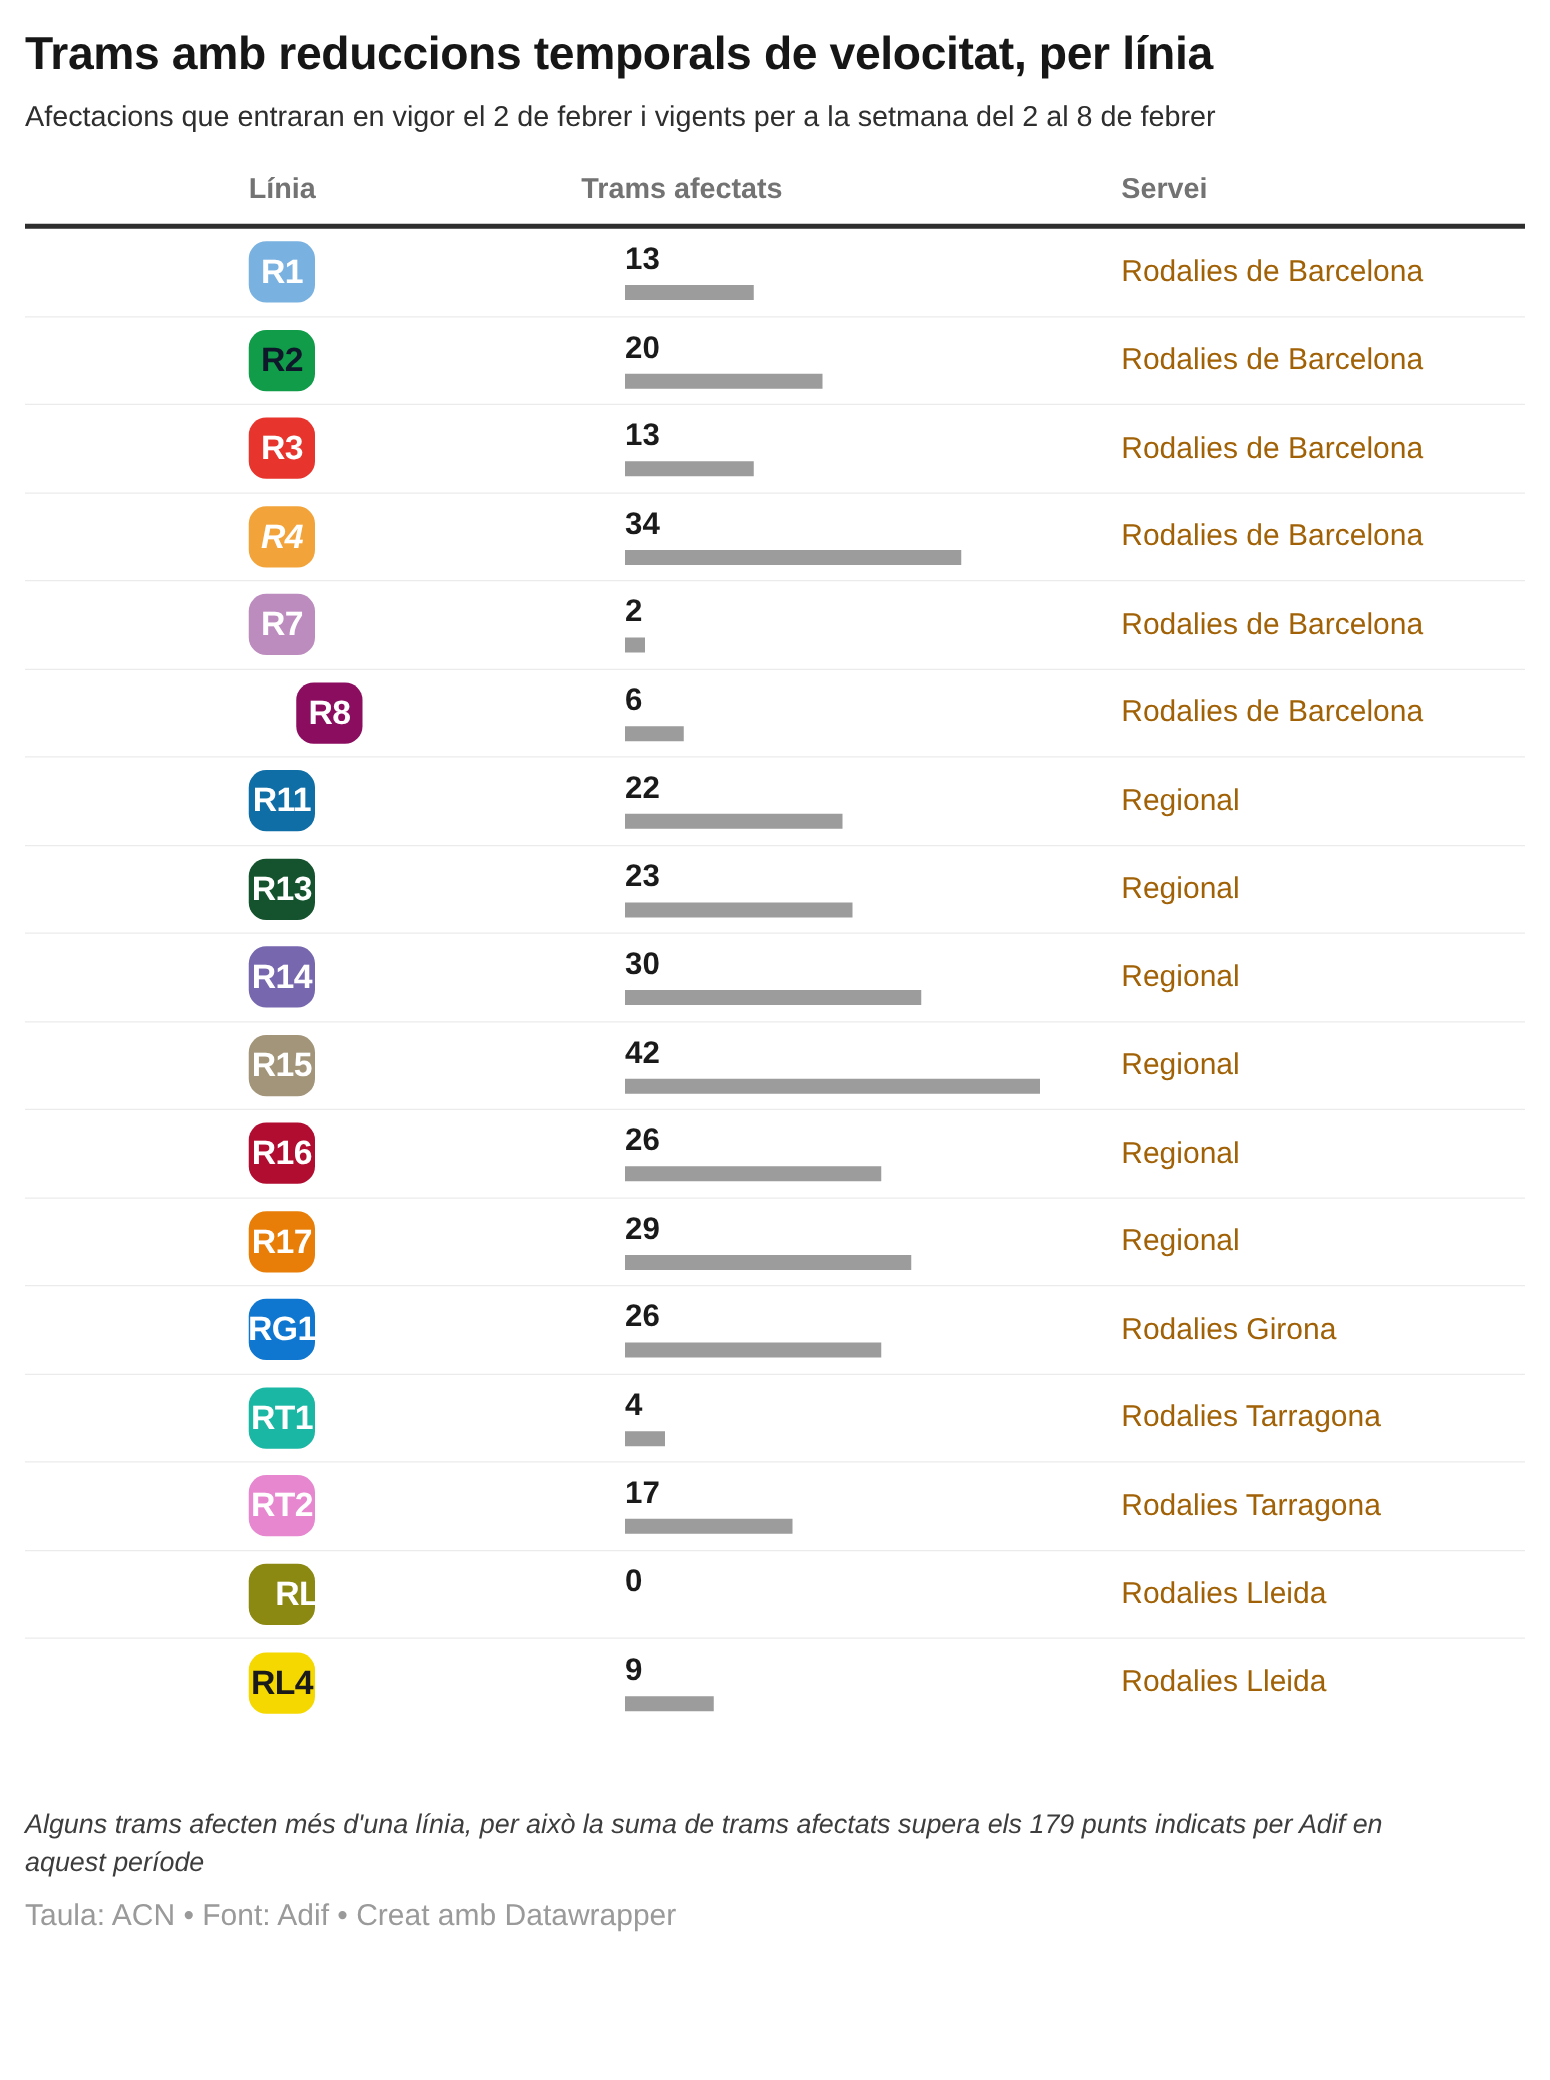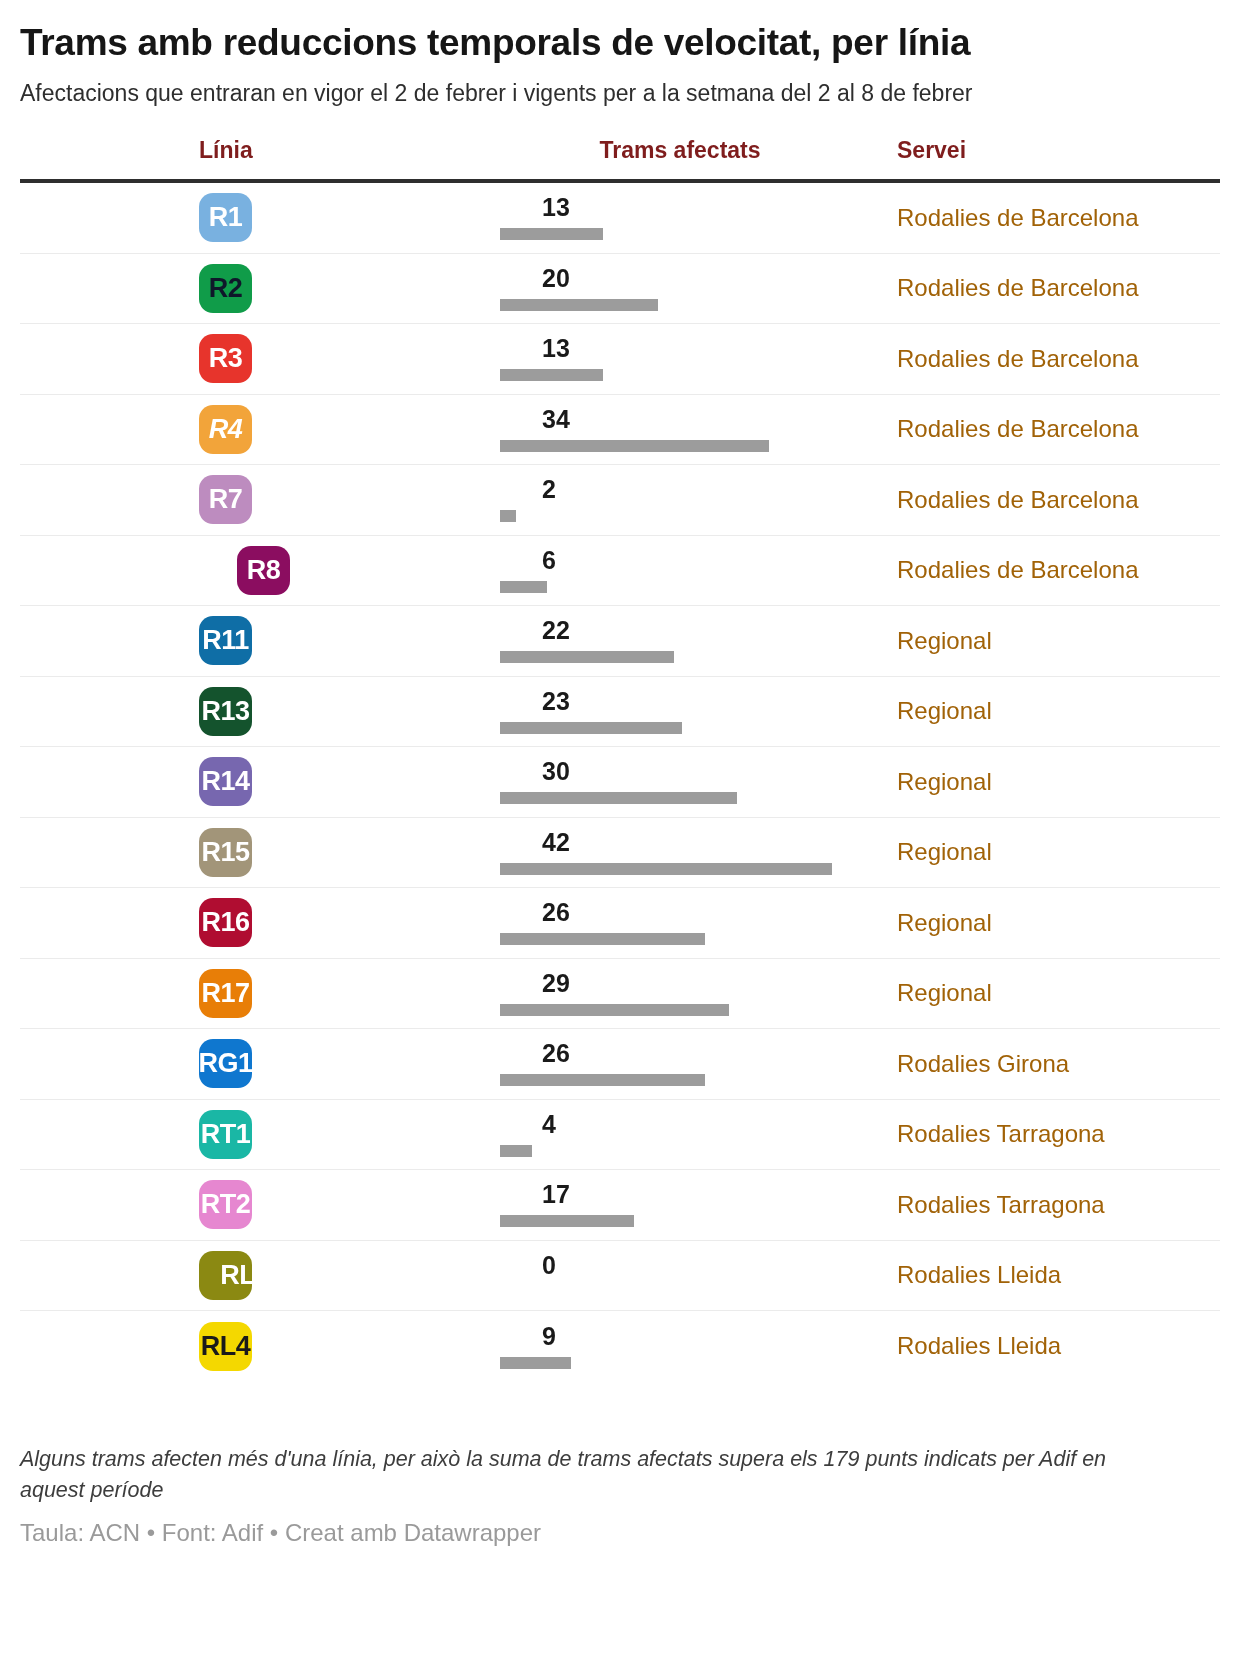--- a/index.html
+++ b/index.html
@@ -30,24 +30,24 @@
   .hdr-row {
     display: grid;
     grid-template-columns: 445px 430px 1fr;
     align-items: end;
     padding-bottom: 15px;
     border-bottom: 4px solid #2e2e2e;
   }
   .hdr {
     font-size: 23px;
     font-weight: 700;
-    color: #7f1d1d;
+    color: #737373;
   }
   .hdr-linia   { padding-left: 179px; }
-  .hdr-trams   { text-align: center; }
+  .hdr-trams   { }
   .hdr-servei  { padding-left: 2px; }
 
   .row {
     display: grid;
     grid-template-columns: 445px 430px 1fr;
     align-items: center;
     height: 70.5px;
     border-bottom: 1px solid #ebebeb;
   }
   .row:last-child { border-bottom: none; }
@@ -71,21 +71,20 @@
     display: flex;
     flex-direction: column;
     justify-content: center;
     gap: 8px;
   }
   .trams-value {
     font-size: 25px;
     font-weight: 700;
     line-height: 1;
     color: #1a1a1a;
-    margin-left: 42px;
   }
   .trams-bar {
     height: 12px;
     background: #9c9c9c;
   }
 
   .cell-servei {
     padding-left: 2px;
     font-size: 24px;
     color: #a16207;

